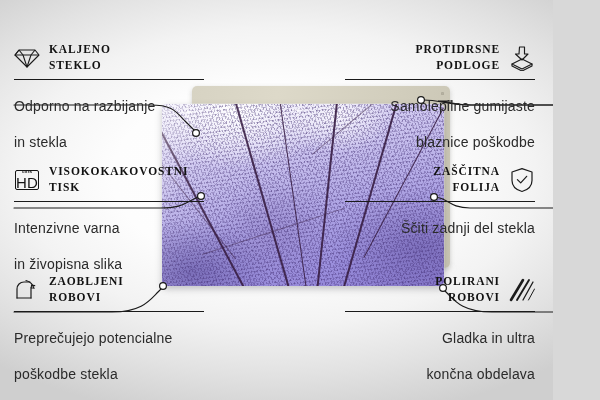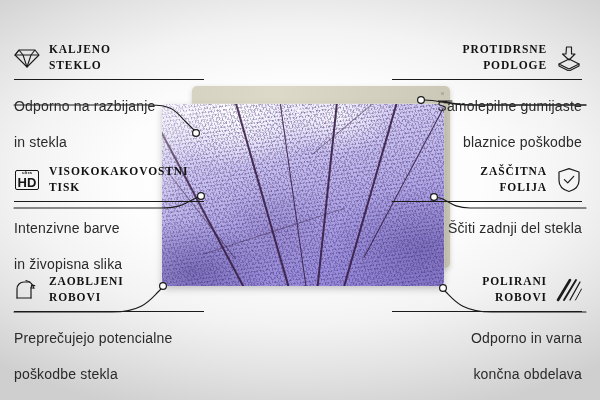--- a/index.html
+++ b/index.html
@@ -3,21 +3,21 @@
 <meta charset="utf-8">
 <style>
   * { margin:0; padding:0; box-sizing:border-box; }
   html,body { width:600px; height:400px; overflow:hidden; }
   body {
     font-family:"Liberation Serif", serif;
     background:#d8d8d8;
     position:relative;
   }
   #stage {
-    position:absolute; left:0; top:0; width:600px; height:400px;
+    position:absolute; left:0; top:0; width:553px; height:400px;
     background:
       radial-gradient(ellipse 78% 62% at 50% 44%, #ffffff 0%, #fdfdfd 38%, #f3f3f3 60%, #e2e2e2 80%, #cfcfcf 100%);
     overflow:hidden;
   }
 
   
   #product { position:absolute; left:0; top:0; width:600px; height:400px; }
 
   .backing {
     position:absolute;
@@ -117,21 +117,21 @@
     font-family:Liberation Sans, sans-serif;
     font-size:14px; line-height:1.45; color:#2a2a2a; letter-spacing:.18px;margin-top:16px;
   }
 
   .hdicon {
     width:24px; height:20px; border:1.2px solid #141414; border-radius:2px;
     display:flex; flex-direction:column; align-items:center; justify-content:center;
     line-height:1;
   }
   .hdicon .u { font-family:"Liberation Sans", sans-serif; font-size:4.2px; font-weight:700; letter-spacing:.2px; color:#141414; }
-  .hdicon .h { font-family:"Liberation Sans", sans-serif; font-size:13px; font-weight:700; letter-spacing:.2px; color:#141414; margin-top:.5px; }
+  .hdicon .h { font-family:"Liberation Sans", sans-serif; font-size:15px; font-weight:400; letter-spacing:.2px; color:#141414; margin-top:.5px; }
 </style>
 </head>
 <body>
 
 <div id="stage">
 
   <div id="product">
 
     <div class="boardshadow"></div>
 
@@ -217,21 +217,21 @@
           <span class="u">ultra</span>
           <span class="h">HD</span>
         </span>
       </span>
       <div>
         <div class="ftitle">VISOKOKAKOVOSTNI</div>
         <div class="ftitle">TISK</div>
       </div>
     </div>
     <div class="rule"></div>
-    <div class="fdesc">Intenzivne barve</div>
+    <div class="fdesc">Intenzivne varna</div>
     <div class="fdesc">in živopisna slika</div>
   </div>
 
   <div class="feature left" style="top:272px;">
     <div class="fhead">
       <span class="ficon">
         <svg width="26" height="24" viewBox="0 0 26 24" fill="none" stroke="currentColor" stroke-width="1.2" stroke-linecap="round" stroke-linejoin="round">
           <path d="M3 20V11C3 7 6 4 10 4h6"></path>
           <path d="M3 20h14"></path>
           <path d="M17 20V9"></path>
@@ -294,17 +294,17 @@
           <path d="M14 22L24 4" stroke-width="1.3"></path>
           <path d="M19.5 22L25.5 11" stroke-width="1"></path>
         </svg>
       </span>
       <div>
         <div class="ftitle">POLIRANI</div>
         <div class="ftitle">ROBOVI</div>
       </div>
     </div>
     <div class="rule"></div>
-    <div class="fdesc">Odporno in varna</div>
+    <div class="fdesc">Gladka in ultra</div>
     <div class="fdesc">končna obdelava</div>
   </div>
 
 </div>
 
 </body></html>

